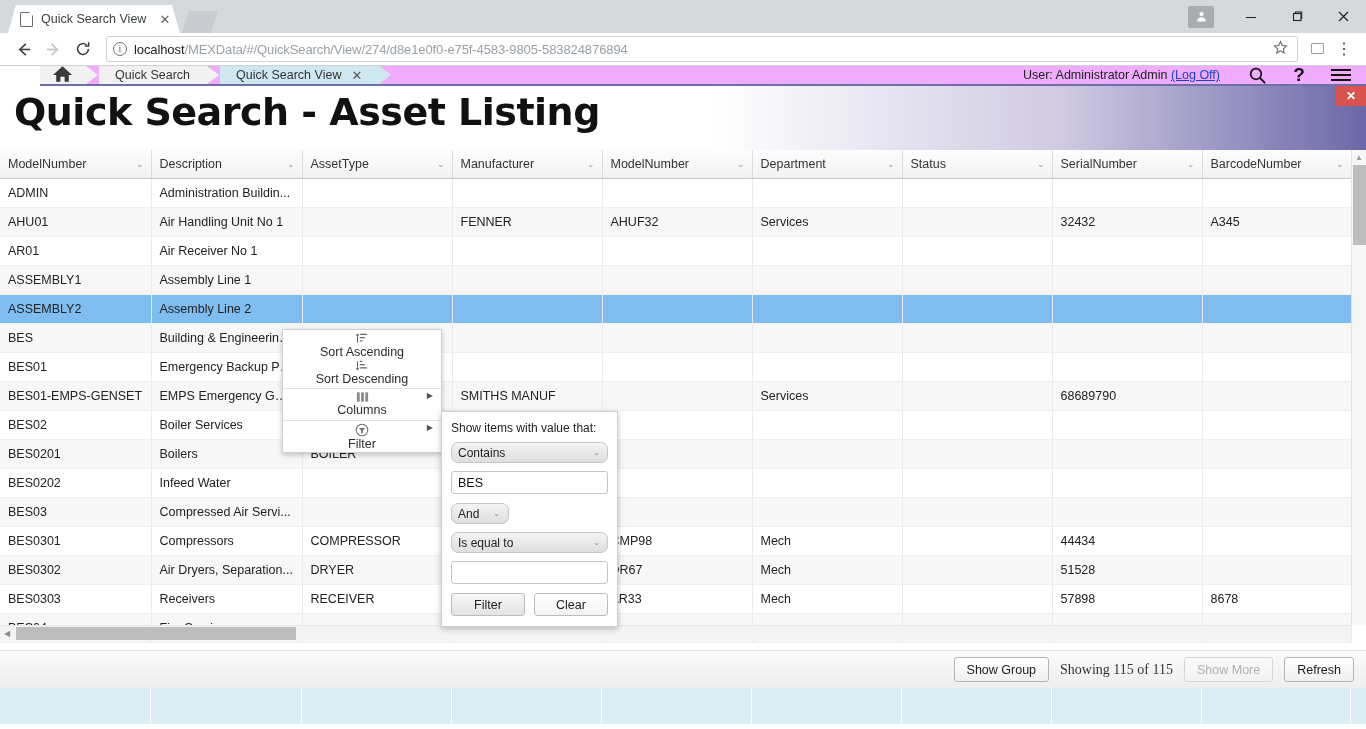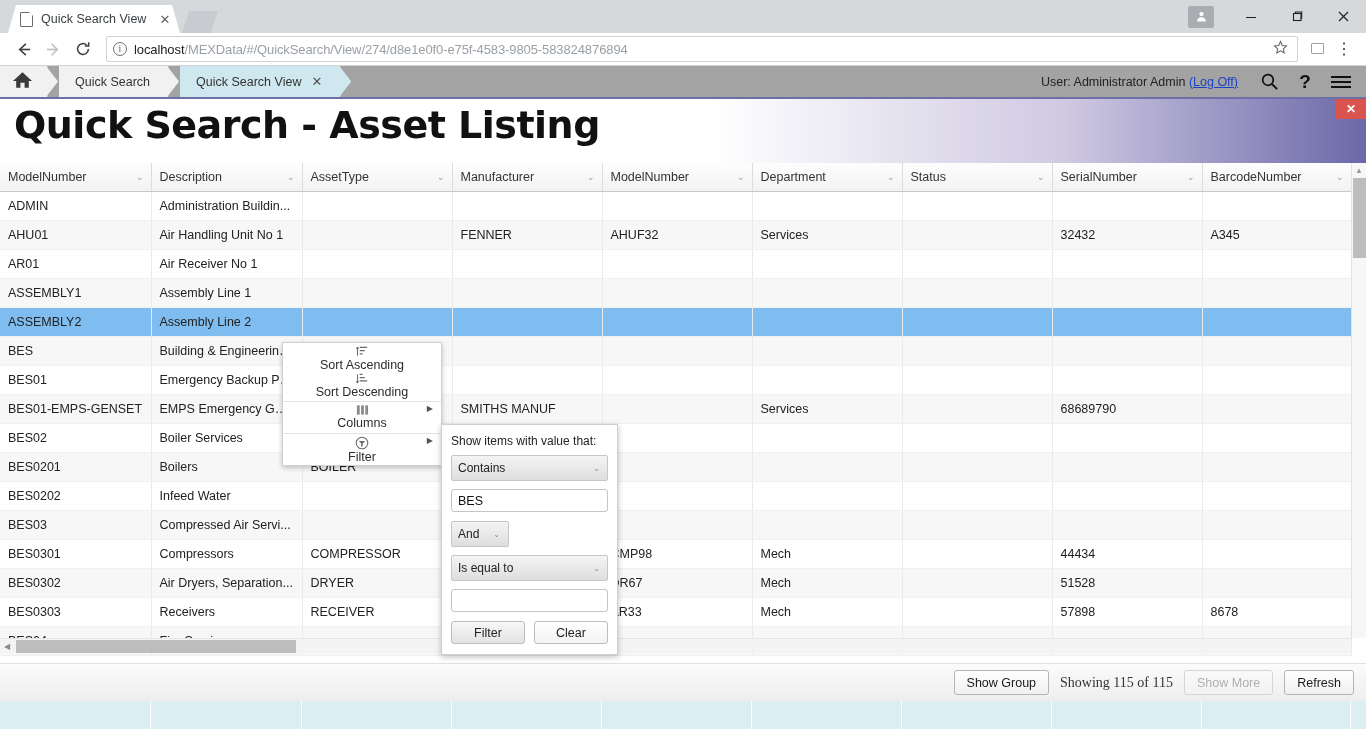--- a/index.html
+++ b/index.html
@@ -64,22 +64,22 @@
   }
   .url { font-size: 13px; color: #9aa0a6; white-space: nowrap; overflow: hidden; letter-spacing: -0.1px; }
   .url .host { color: #202124; }
   .omnibox .star { margin-left: auto; color: #5f6368; padding: 0 3px; }
   .tb-ico { width: 26px; text-align: center; color: #5f6368; }
   .tb-ico .castbox { display:inline-block; width:13px; height:11px; border:1.3px solid #9aa0a6; border-radius:1px;}
   .kebab { width: 28px; text-align: center; color: #3c4043; font-size: 16px; letter-spacing: 0; line-height: 10px; }
 
   
   .mex-bar {
-    height: 33px; background: #a3a3a3; border-bottom: 2px solid #6f6fa8;
-    display: flex; align-items: stretch; position: relative;
+    height: 20px; background: #f0abfc; border-bottom: 2px solid #6f6fa8;
+    display: flex; align-items: stretch; position: relative; margin-left: 40px;
   }
   .crumb {
     display: flex; align-items: center; padding: 0 18px 0 16px;
     font-size: 12.5px; color: #333; position: relative; white-space: nowrap;
   }
   .crumb.home { padding: 0 14px 0 12px; }
   .crumb.active { background: #cfe7ef; }
   .crumb::after {
     content: ""; position: absolute; right: -11px; top: 0; bottom: 0; width: 12px; z-index: 2;
     background: inherit;
@@ -92,21 +92,21 @@
     content:""; position:absolute; left:-12px; top:0; bottom:0; width:13px;
     border-right: 1px solid #c3c3c3;
     clip-path: polygon(0 0, 100% 50%, 0 100%);
   }
   .crumb-arrow {
     position:absolute; top:0; bottom:0; width:13px;
     border-left: 1px solid #b9b9b9;
   }
   .crumb .x { margin-left: 10px; color: #555; font-size: 13px; }
   .mex-right {
-    margin-left: auto; display: flex; align-items: center; padding-right: 10px; gap: 6px;
+    margin-left: auto; display: flex; align-items: center; padding-right: 10px; gap: 12px;
   }
   .user-label { font-size: 12.5px; color: #222; margin-right: 10px; }
   .user-label a { color: #1a44c8; text-decoration: underline; }
   .mex-icon { width: 30px; display:flex; align-items:center; justify-content:center; color:#111; }
 
   
   .title-band {
     height: 64px; position: relative;
     background: linear-gradient(to right, #ffffff 0%, #ffffff 52%, #cfc9e2 78%, #6b68a8 100%);
   }
@@ -170,22 +170,22 @@
 
   
   .filter-pop {
     position: absolute; left: 441px; top: 261px; width: 177px;
     background: #fff; border: 1px solid #cfcfcf; box-shadow: 0 2px 6px rgba(0,0,0,.25);
     z-index: 50; padding: 9px 9px 10px 9px;
   }
   .filter-pop .lbl { font-size: 12px; color: #222; margin-bottom: 7px; }
   .fsel {
     height: 21px; background: linear-gradient(to bottom,#f4f4f4,#dedede);
-    border: 1px solid #c6c6c6; border-radius: 2px; font-size: 12px; color: #222;
-    display: flex; align-items: center; padding: 12px 6px; margin-bottom: 8px; position: relative;
+    border: 1px solid #c6c6c6; border-radius: 7px; font-size: 12px; color: #222;
+    display: flex; align-items: center; padding: 0 6px; margin-bottom: 8px; position: relative;
   }
   .fsel.w-full { width: 100%; }
   .fsel.w-small { width: 58px; }
   .fsel .car { position:absolute; right:7px; color:#8a8a8a; font-size:8px; }
   .fsel.w-small .car { right: 8px; }
   .finput {
     width: 100%; height: 23px; border: 1px solid #c4c4c4; border-radius: 3px;
     background: #fff; font-size: 12.5px; color: #111; padding: 0 6px; margin-bottom: 9px;
     font-family: "Liberation Sans", sans-serif;
   }

